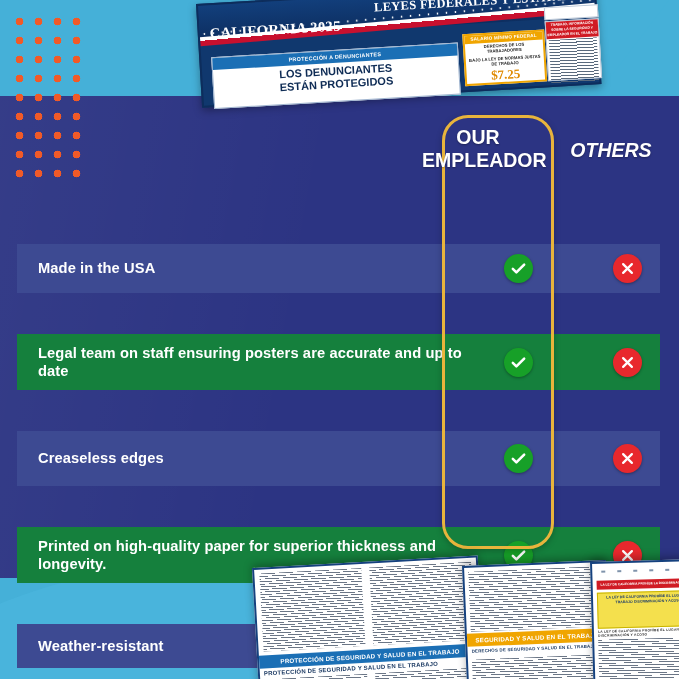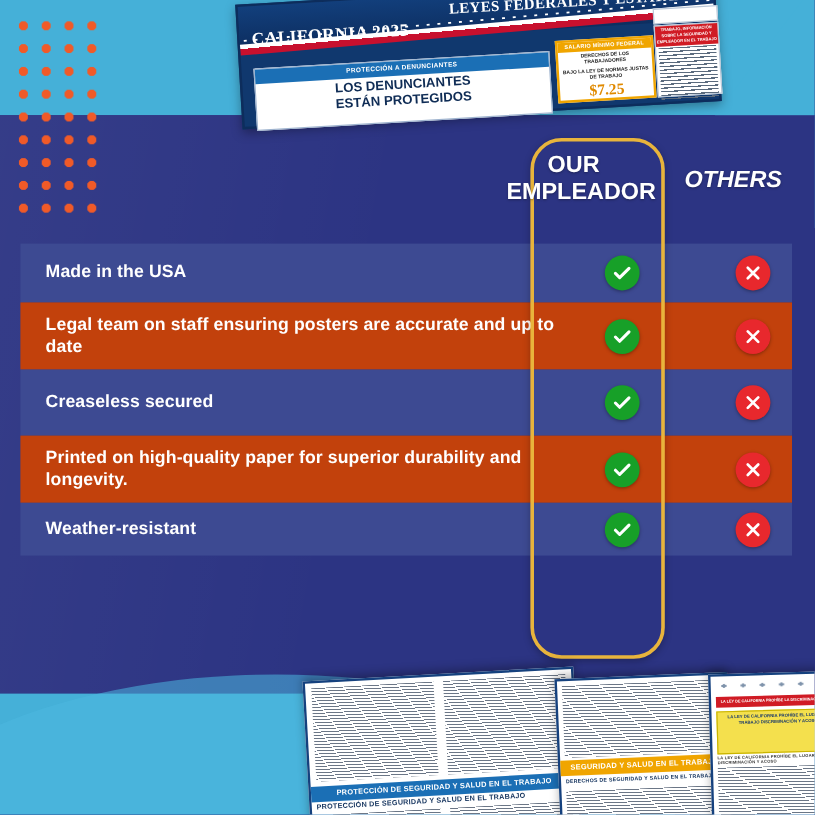--- a/index.html
+++ b/index.html
@@ -71,23 +71,23 @@
   .pb-banner-or{background:#f0a500;}
   .pb-redbar{position:absolute;left:4px;width:90%;height:9px;background:#d01b24;color:#fff;
       font-size:3.2px;font-weight:700;text-align:center;line-height:9px;}
   .pb-yelbox{position:absolute;left:4px;width:90%;height:34px;background:#f4e04d;border:1px solid #c9b400;}
   .pb-yelbox .t{color:#1b3a6b;font-size:3.6px;font-weight:700;text-align:center;line-height:5px;padding-top:2px;}
   .pb-logos{position:absolute;left:3px;top:3px;width:94%;height:10px;
       background-image:radial-gradient(#7f93ab 2px,rgba(0,0,0,0) 2.4px);background-size:16px 10px;}
 
   
   .table{position:absolute;left:17px;top:203px;width:643px;}
-  .row{position:relative;display:flex;align-items:center;box-sizing:border-box;}
+  .row{position:relative;display:flex;align-items:center;box-sizing:border-box;margin-top:41px;}
   .row.odd{background:#3d4a92;}
-  .row.even{background:#c2410c;}
+  .row.even{background:#15803d;}
   .feat{flex:0 0 425px;padding-left:21px;color:#fff;font-size:14.7px;font-weight:700;
         line-height:18.5px;letter-spacing:.1px;}
   .mark{flex:0 0 111px;display:flex;align-items:center;justify-content:center;}
   .mark.others{flex:0 0 107px;}
   .icon-circle{width:29px;height:29px;border-radius:50%;display:flex;align-items:center;
         justify-content:center;box-shadow:0 1px 3px rgba(0,0,0,.35);}
   .icon-circle svg{display:block;}
 
   .gold-box{position:absolute;left:442px;top:115px;width:112px;height:434px;
         border:3.2px solid #e8b43c;border-radius:26px;box-sizing:border-box;
@@ -175,38 +175,38 @@
         </div>
       <div class="mark others">
           <span class="icon-circle" style="background:#e8282d">
             <svg width="15" height="15" viewBox="0 0 24 24">
               <path d="M5 5l14 14M19 5L5 19" stroke="#fff" stroke-width="3.6" stroke-linecap="round"></path>
             </svg>
           </span>
         </div>
     </div>
     <div class="row odd" style="height:55px">
-      <div class="feat">Creaseless secured</div>
+      <div class="feat">Creaseless edges</div>
       <div class="mark">
           <span class="icon-circle" style="background:#17a028">
             <svg width="17" height="17" viewBox="0 0 24 24">
               <path d="M4 12.5l5 5L20 6.5" stroke="#fff" stroke-width="3.6" fill="none" stroke-linecap="round" stroke-linejoin="round"></path>
             </svg>
           </span>
         </div>
       <div class="mark others">
           <span class="icon-circle" style="background:#e8282d">
             <svg width="15" height="15" viewBox="0 0 24 24">
               <path d="M5 5l14 14M19 5L5 19" stroke="#fff" stroke-width="3.6" stroke-linecap="round"></path>
             </svg>
           </span>
         </div>
     </div>
     <div class="row even" style="height:56px">
-      <div class="feat">Printed on high-quality paper for superior durability and longevity.</div>
+      <div class="feat">Printed on high-quality paper for superior thickness and longevity.</div>
       <div class="mark">
           <span class="icon-circle" style="background:#17a028">
             <svg width="17" height="17" viewBox="0 0 24 24">
               <path d="M4 12.5l5 5L20 6.5" stroke="#fff" stroke-width="3.6" fill="none" stroke-linecap="round" stroke-linejoin="round"></path>
             </svg>
           </span>
         </div>
       <div class="mark others">
           <span class="icon-circle" style="background:#e8282d">
             <svg width="15" height="15" viewBox="0 0 24 24">

